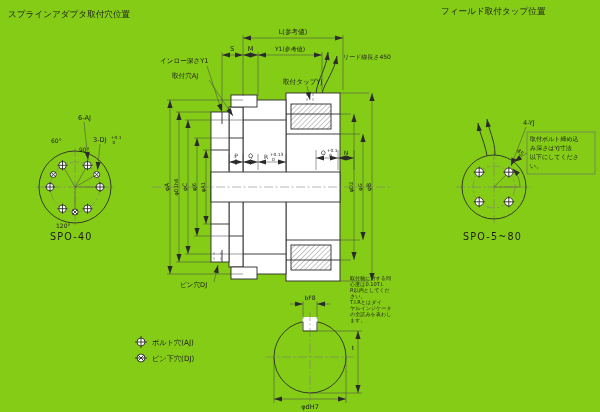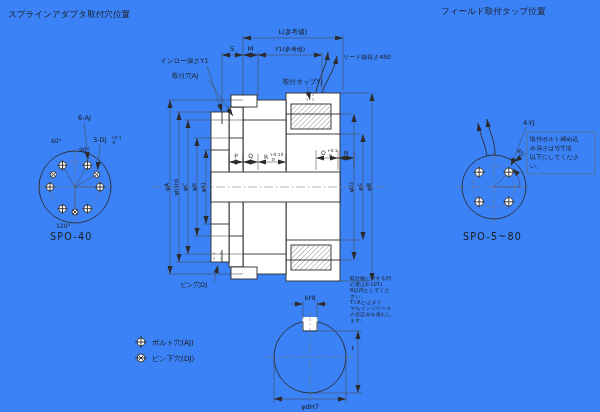--- a/index.html
+++ b/index.html
@@ -1,16 +1,16 @@
 <!DOCTYPE html>
 <html><head>
 <meta charset="utf-8">
 <style>
   html,body{margin:0;padding:0;background:#ffffff;}
-  .page{position:relative;width:600px;height:412px;background:#3b82f6;overflow:hidden;}
+  .page{position:relative;width:600px;height:412px;background:#84cc16;overflow:hidden;}
   svg{display:block;}
   text{fill:#1c1c1c;font-family:"DejaVu Sans",sans-serif;}
   .t4{font-size:4.3px;}
   .t5{font-size:5.1px;}
   .t6{font-size:6px;}
   .t65{font-size:6.6px;}
   .t7{font-size:7.2px;}
   .t8{font-size:8.6px;}
   .t9{font-size:9.6px;letter-spacing:1.2px;}
   .mid{text-anchor:middle;}

